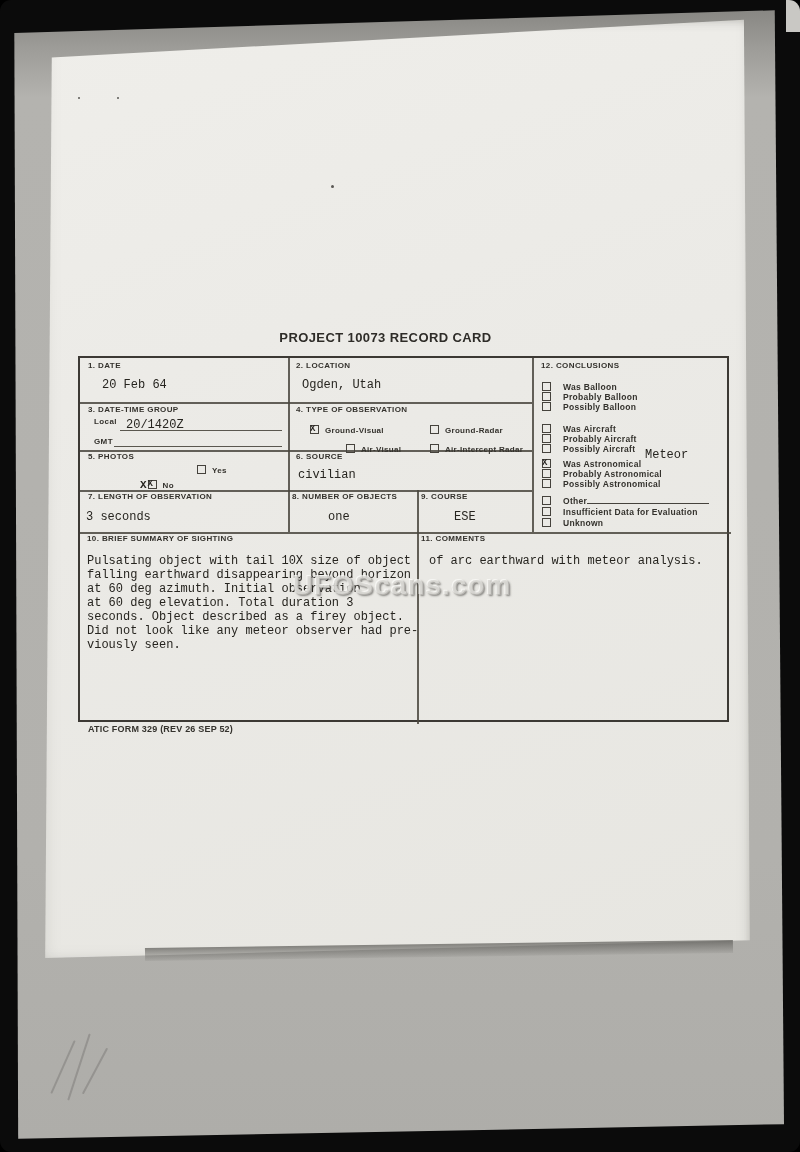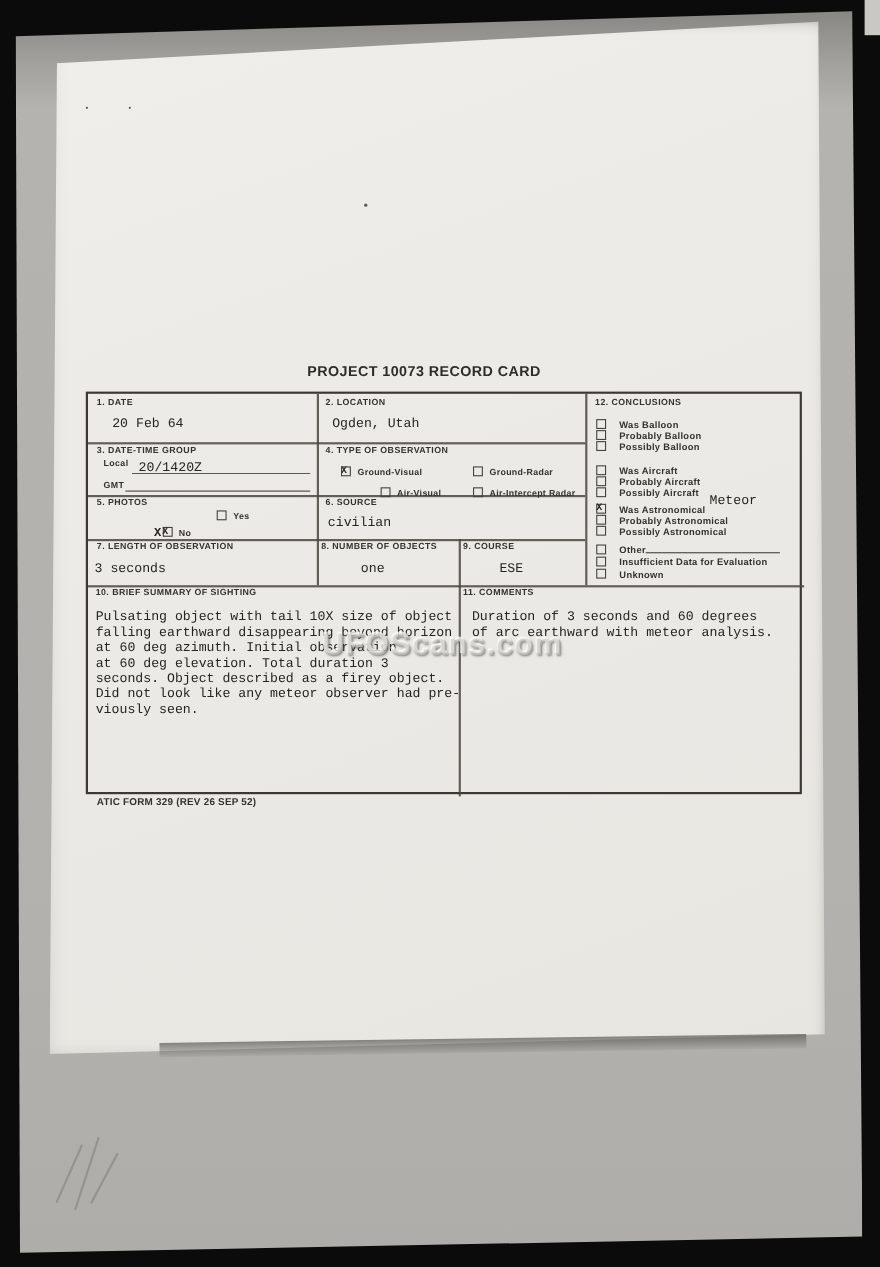--- a/index.html
+++ b/index.html
@@ -1,17 +1,17 @@
 <!DOCTYPE html>
 <html><head>
 <meta charset="utf-8">
 <style>
   html,body{margin:0;padding:0;background:#000;}
   .shot{position:relative;width:800px;height:1152px;background:#0b0b0b;overflow:hidden;
-        font-family:"Liberation Sans",sans-serif;}
+        font-family:"Liberation Sans",sans-serif;border-radius:11px;}
   
   .backing{position:absolute;left:12px;top:8px;width:772px;height:1132px;
            background:linear-gradient(180deg,#878682 0px,#9d9c98 40px,#b4b3af 90px,#b2b1ad 75%,#aeada9 100%);
            clip-path:polygon(0.3% 2.2%, 98.8% 0.2%, 100% 98.6%, 0.8% 99.9%);}
   .paper{position:absolute;left:18px;top:15px;width:734px;height:945px;
          background:linear-gradient(160deg,#efeeea 0%,#ebeae6 45%,#e7e6e1 100%);
          clip-path:polygon(4.6% 4.5%, 98.9% 0.5%, 99.7% 97.9%, 3.7% 99.8%);
          box-shadow:inset 28px 0 26px -16px rgba(45,45,42,.55),
                     inset 0 10px 14px -8px rgba(70,70,66,.45),
                     inset -8px 0 14px -8px rgba(120,119,115,.5);}
@@ -139,21 +139,20 @@
       <div>falling earthward disappearing beyond horizon</div>
       <div>at 60 deg azimuth. Initial observation</div>
       <div>at 60 deg elevation. Total duration 3</div>
       <div>seconds. Object described as a firey object.</div>
       <div>Did not look like any meteor observer had pre-</div>
       <div>viously seen.</div>
     </div>
 
     <div class="flbl" style="left:341px;top:176px;">11. COMMENTS</div>
     <div class="textblock" style="left:349px;top:196px;width:298px;">
-      <div>Duration of 3 seconds and 60 degrees</div>
       <div>of arc earthward with meteor analysis.</div>
     </div>
 
     <div class="colC">
       <div class="flbl" style="left:9px;top:3px;">12. CONCLUSIONS</div>
 
       <div class="c-row" style="top:18px;">
         <span class="cb"><span class="cb-mark"></span></span><span class="clbl">Was Balloon</span>
       </div>
       <div class="c-row" style="top:28px;">

